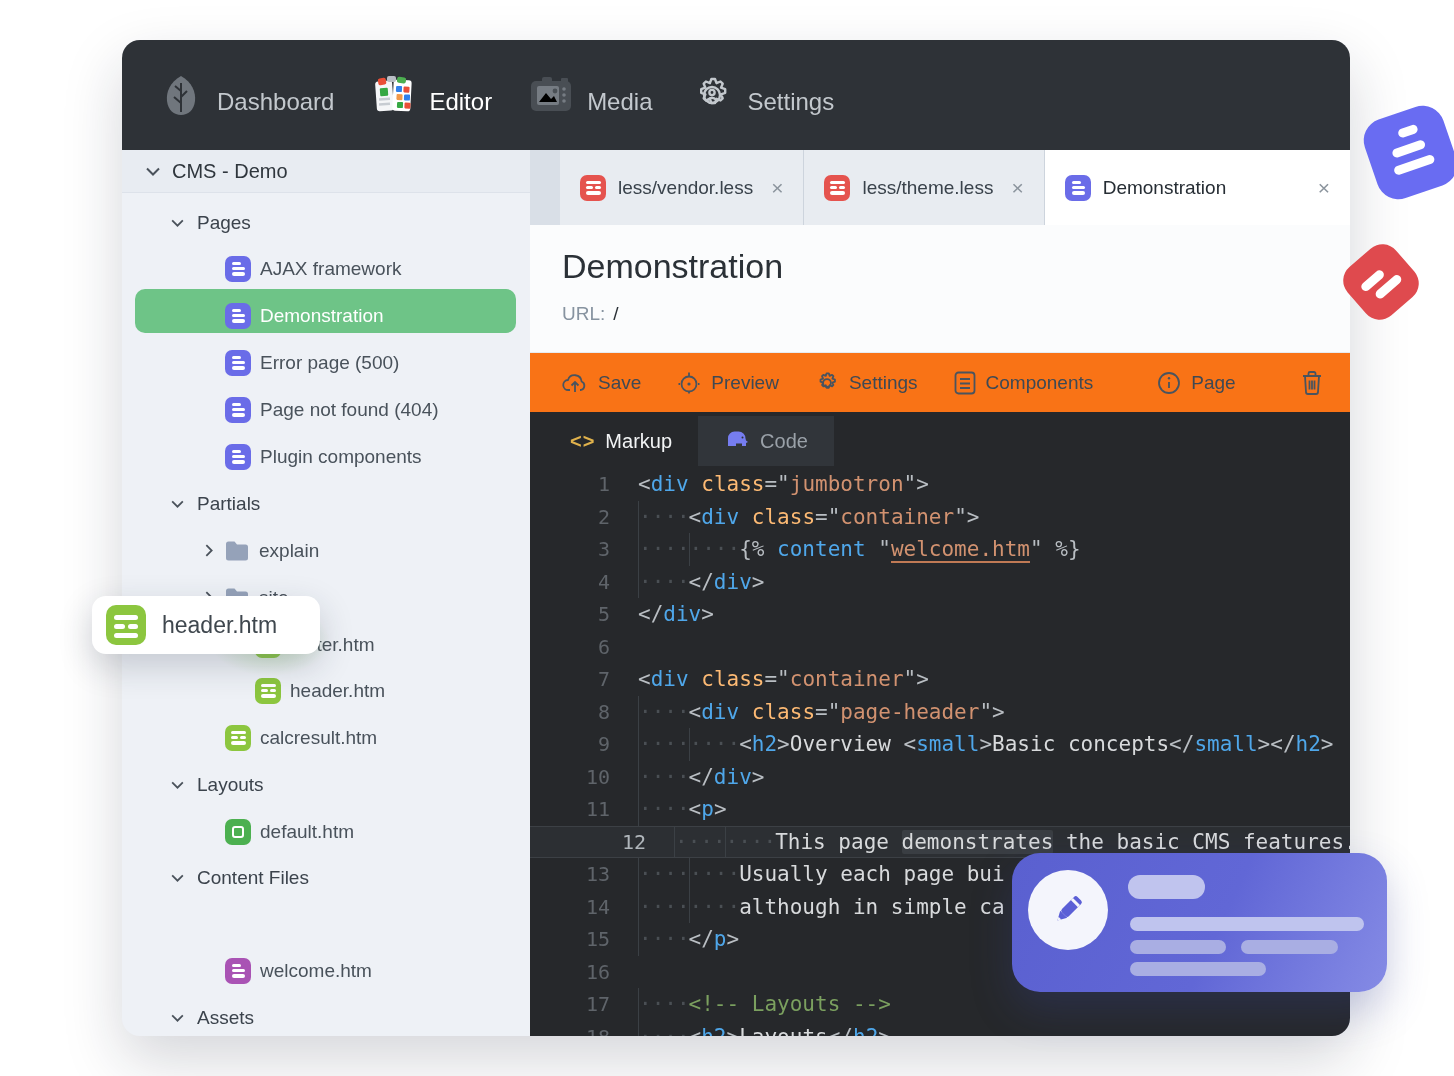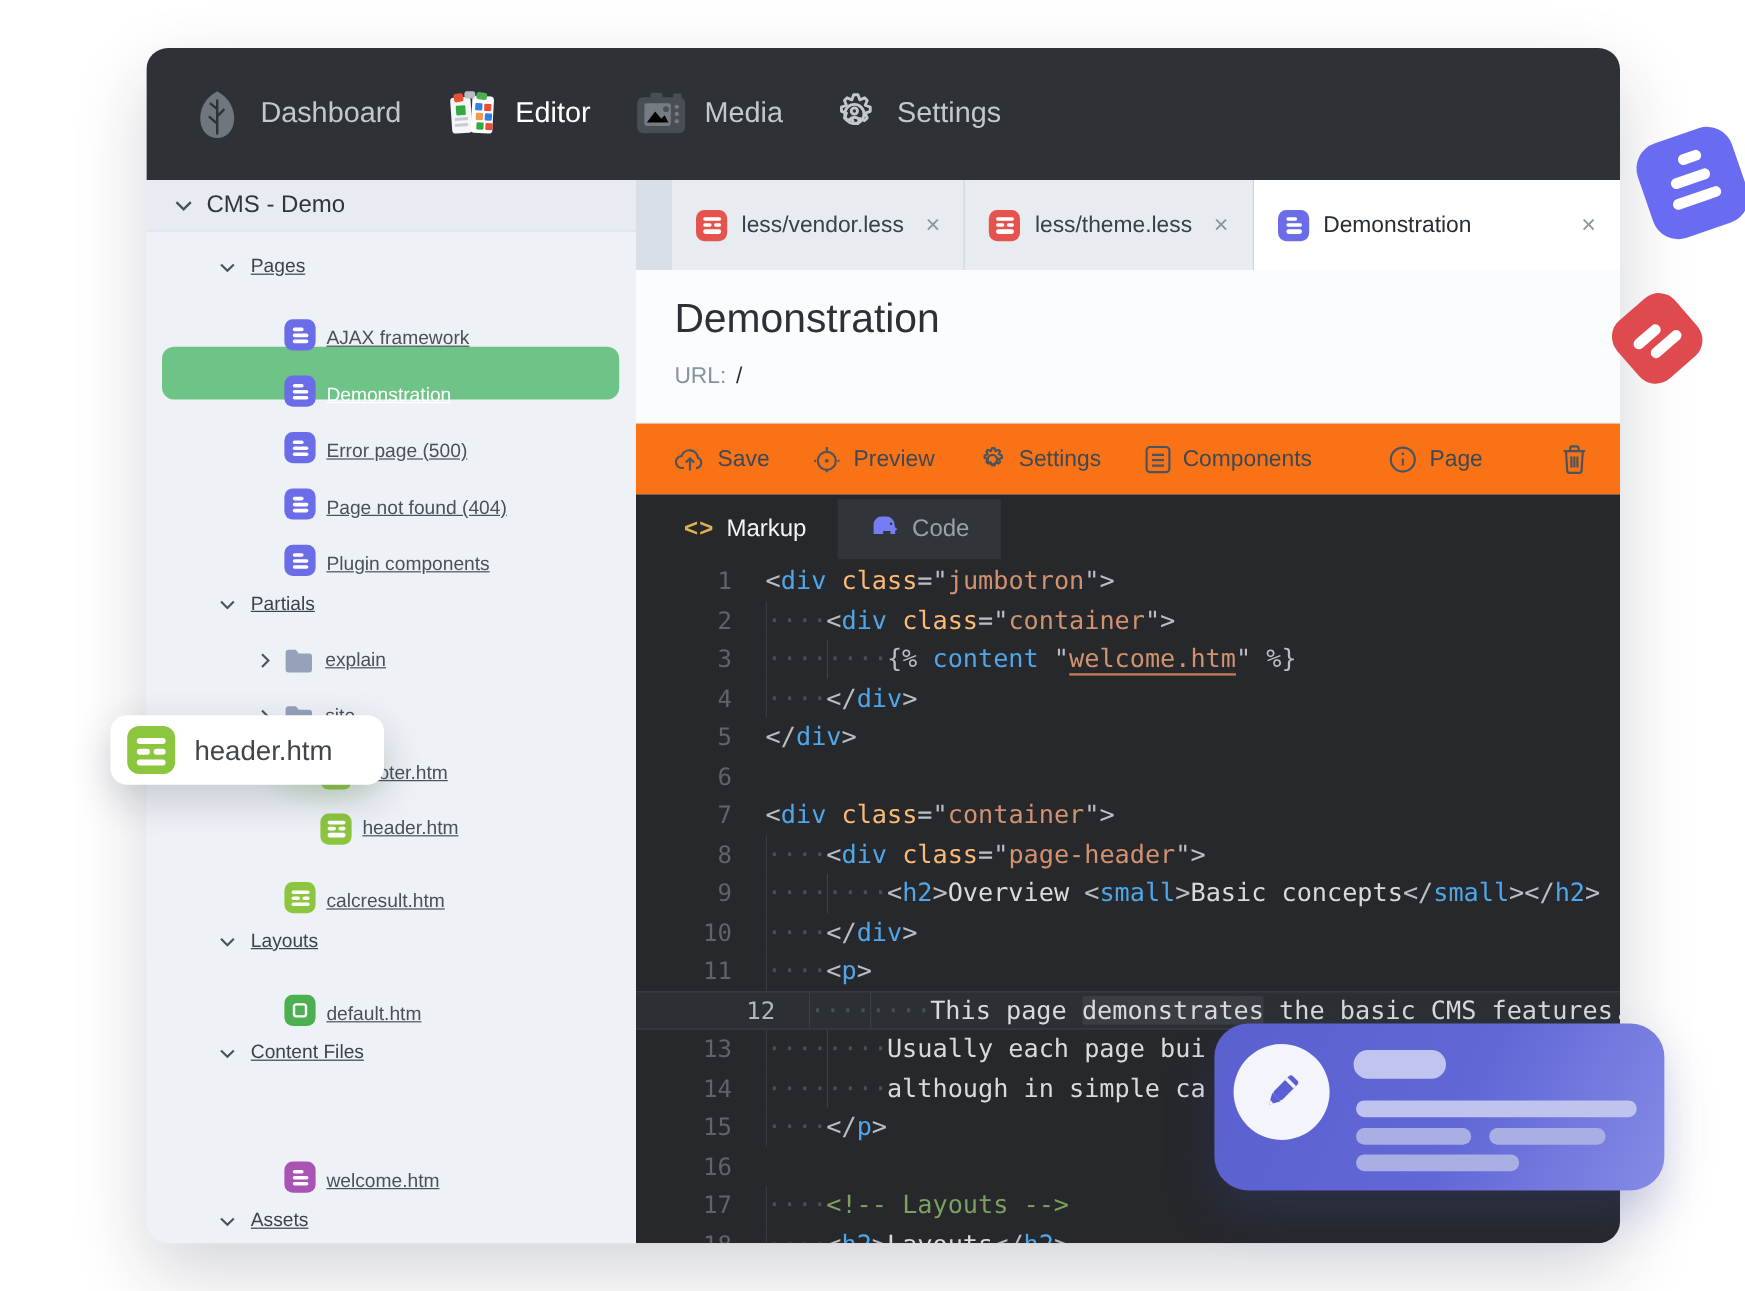--- a/index.html
+++ b/index.html
@@ -3,33 +3,33 @@
 <meta charset="utf-8">
 <style>
   html,body{margin:0;padding:0;background:#ffffff;width:1454px;height:1076px;overflow:hidden;
     font-family:"Liberation Sans", sans-serif;}
   *{box-sizing:border-box;}
   .window{position:absolute;left:122px;top:40px;width:1228px;height:996px;border-radius:18px;
     overflow:hidden;background:#eef1f6;box-shadow:0 24px 60px rgba(20,30,50,.18);}
   
   .topnav{position:absolute;left:0;top:0;width:100%;height:110px;background:#2e3237;
     display:flex;align-items:center;padding-left:38px;gap:38px;}
-  .navitem{display:flex;align-items:center;gap:15px;color:#c3c8cd;font-size:24px;cursor:pointer;}
+  .navitem{display:flex;align-items:flex-end;gap:15px;color:#c3c8cd;font-size:24px;cursor:pointer;}
   .navitem.active{color:#ffffff;}
   .navicon{width:42px;height:42px;display:flex;align-items:center;justify-content:center;}
   
   .sidebar{position:absolute;left:0;top:110px;width:408px;height:646px;background:#eef1f6;}
   .sb-root{position:absolute;left:0;top:0;width:100%;height:43px;background:#e8ecf2;
     border-bottom:1px solid #dde2ea;display:flex;align-items:center;padding-left:22px;gap:10px;
     font-size:20px;color:#2f363d;}
-  .srow{position:absolute;left:12px;width:100%;height:47px;display:flex;align-items:center;
-    font-size:16px;color:#49525b;cursor:pointer;text-decoration:underline;}
+  .srow{position:absolute;left:0;width:100%;height:47px;display:flex;align-items:center;
+    font-size:19px;color:#49525b;cursor:pointer;}
   .srow .lbl{margin-left:9px;}
   .sec{padding-left:46px;color:#3b434c;gap:2px;}
-  .item{padding-left:103px;align-items:flex-end;}
+  .item{padding-left:103px;}
   .deep{padding-left:133px;}
   .fold{padding-left:78px;}
   .sel-bg{position:absolute;left:13px;top:139px;width:381px;height:44px;background:#6ec487;border-radius:10px;}
   .selected{color:#ffffff;}
   .chev{flex:0 0 auto;display:flex;align-items:center;justify-content:center;width:18px;height:18px;color:#59626b;}
   .sq-icon{flex:0 0 auto;width:26px;height:26px;border-radius:7px;position:relative;}
   .sq-icon i{position:absolute;background:#fff;border-radius:2px;height:3.4px;}
   .pg-purple{background:#6a6ce8;} .pg-green{background:#8cc63f;} .pg-magenta{background:#a953b4;}
   .pg-red{background:#e5534e;} .pg-layout{background:#4cb050;}
   .b1{left:7px;top:6.5px;width:9px;} .b2{left:7px;top:11.6px;width:13px;} .b3{left:7px;top:16.8px;width:13px;}

